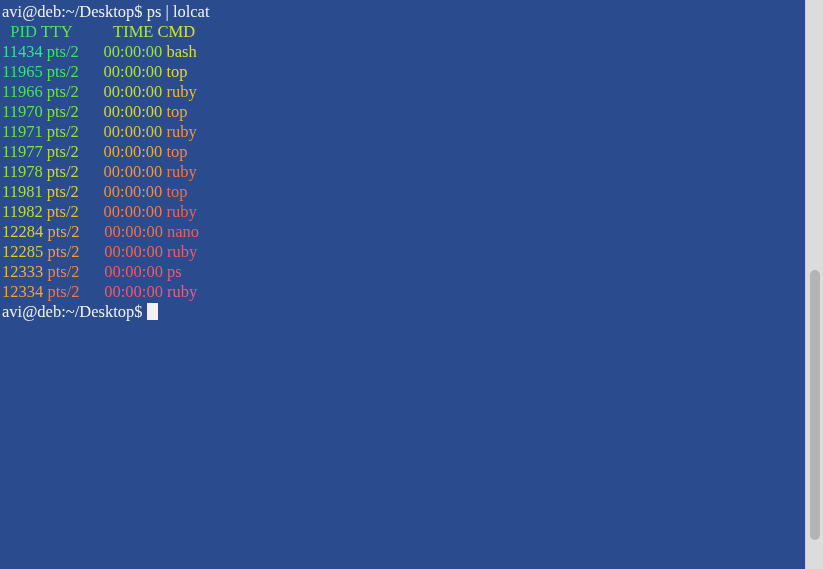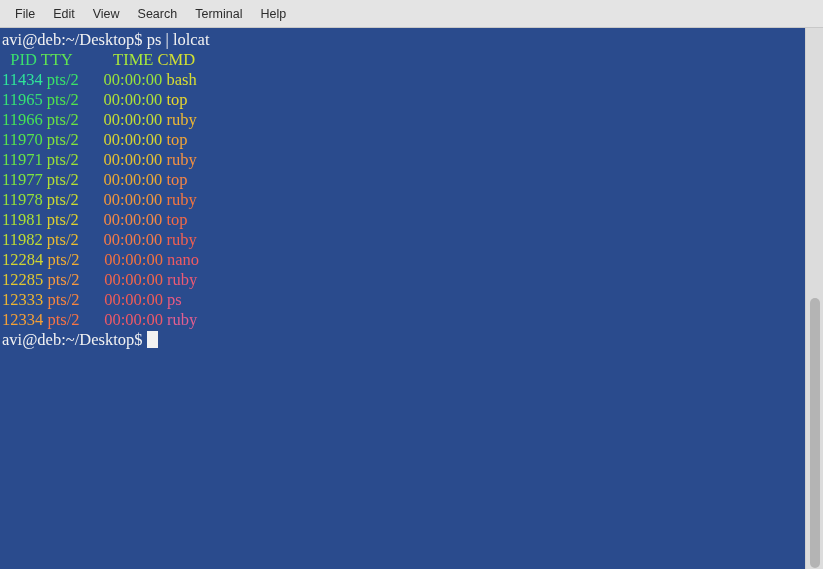--- a/index.html
+++ b/index.html
@@ -76,28 +76,20 @@
     width: 10px;
     background: #b4b4b4;
     border-radius: 5px;
   }
 </style>
 </head>
 <body>
 
 <div id="app">
 
-  <div class="menubar" id="menubar">
-      <div class="menu-item">File</div>
-      <div class="menu-item">Edit</div>
-      <div class="menu-item">View</div>
-      <div class="menu-item">Search</div>
-      <div class="menu-item">Terminal</div>
-      <div class="menu-item">Help</div>
-    </div>
 
   <div class="term-wrap">
     <div class="terminal" id="terminal"><div class="line"><span style="color: rgb(242, 242, 242);">avi@deb:~/Desktop$ </span><span style="color: rgb(242, 242, 242);">ps | lolcat</span></div><div class="line"><span style="color: rgb(58, 222, 110);">  PID</span><span style="color: rgb(95, 227, 82);"> TTY</span><span style="color: rgb(126, 229, 70);">          </span><span style="color: rgb(168, 232, 60);">TIME</span><span style="color: rgb(210, 224, 51);"> CMD</span></div><div class="line"><span style="color: rgb(47, 228, 154);">11434</span><span style="color: rgb(60, 225, 103);"> pts/2    </span><span style="color: rgb(156, 226, 58);">  00:00:00</span><span style="color: rgb(216, 222, 50);"> bash</span></div><div class="line"><span style="color: rgb(54, 224, 116);">11965</span><span style="color: rgb(82, 226, 76);"> pts/2    </span><span style="color: rgb(178, 225, 54);">  00:00:00</span><span style="color: rgb(232, 214, 47);"> top</span></div><div class="line"><span style="color: rgb(69, 226, 87);">11966</span><span style="color: rgb(106, 226, 67);"> pts/2    </span><span style="color: rgb(198, 221, 51);">  00:00:00</span><span style="color: rgb(239, 183, 51);"> ruby</span></div><div class="line"><span style="color: rgb(85, 226, 76);">11970</span><span style="color: rgb(130, 227, 60);"> pts/2    </span><span style="color: rgb(216, 212, 49);">  00:00:00</span><span style="color: rgb(242, 165, 55);"> top</span></div><div class="line"><span style="color: rgb(104, 227, 70);">11971</span><span style="color: rgb(155, 224, 55);"> pts/2    </span><span style="color: rgb(230, 193, 48);">  00:00:00</span><span style="color: rgb(245, 145, 64);"> ruby</span></div><div class="line"><span style="color: rgb(125, 227, 63);">11977</span><span style="color: rgb(179, 222, 53);"> pts/2    </span><span style="color: rgb(237, 170, 50);">  00:00:00</span><span style="color: rgb(245, 133, 70);"> top</span></div><div class="line"><span style="color: rgb(147, 224, 56);">11978</span><span style="color: rgb(201, 218, 50);"> pts/2    </span><span style="color: rgb(242, 151, 58);">  00:00:00</span><span style="color: rgb(245, 118, 63);"> ruby</span></div><div class="line"><span style="color: rgb(169, 222, 53);">11981</span><span style="color: rgb(220, 208, 48);"> pts/2    </span><span style="color: rgb(245, 138, 67);">  00:00:00</span><span style="color: rgb(243, 106, 71);"> top</span></div><div class="line"><span style="color: rgb(189, 219, 51);">11982</span><span style="color: rgb(232, 189, 49);"> pts/2    </span><span style="color: rgb(245, 124, 69);">  00:00:00</span><span style="color: rgb(242, 96, 80);"> ruby</span></div><div class="line"><span style="color: rgb(209, 212, 49);">12284</span><span style="color: rgb(240, 171, 52);"> pts/2    </span><span style="color: rgb(245, 112, 63);">  00:00:00</span><span style="color: rgb(240, 91, 98);"> nano</span></div><div class="line"><span style="color: rgb(224, 199, 48);">12285</span><span style="color: rgb(245, 152, 64);"> pts/2    </span><span style="color: rgb(244, 101, 74);">  00:00:00</span><span style="color: rgb(237, 90, 116);"> ruby</span></div><div class="line"><span style="color: rgb(235, 180, 50);">12333</span><span style="color: rgb(245, 133, 63);"> pts/2    </span><span style="color: rgb(241, 92, 86);">  00:00:00</span><span style="color: rgb(232, 91, 131);"> ps</span></div><div class="line"><span style="color: rgb(243, 160, 54);">12334</span><span style="color: rgb(245, 117, 69);"> pts/2    </span><span style="color: rgb(239, 90, 102);">  00:00:00</span><span style="color: rgb(227, 95, 144);"> ruby</span></div><div class="line"><span style="color: rgb(242, 242, 242);">avi@deb:~/Desktop$ </span><span class="cursor"></span></div></div>
     <div class="scrollbar">
       <div class="sb-thumb" id="sbthumb" style="top: 270px; height: 270px; background: rgb(180, 180, 180);"></div>
     </div>
   </div>
 </div>
 
 </body></html>

